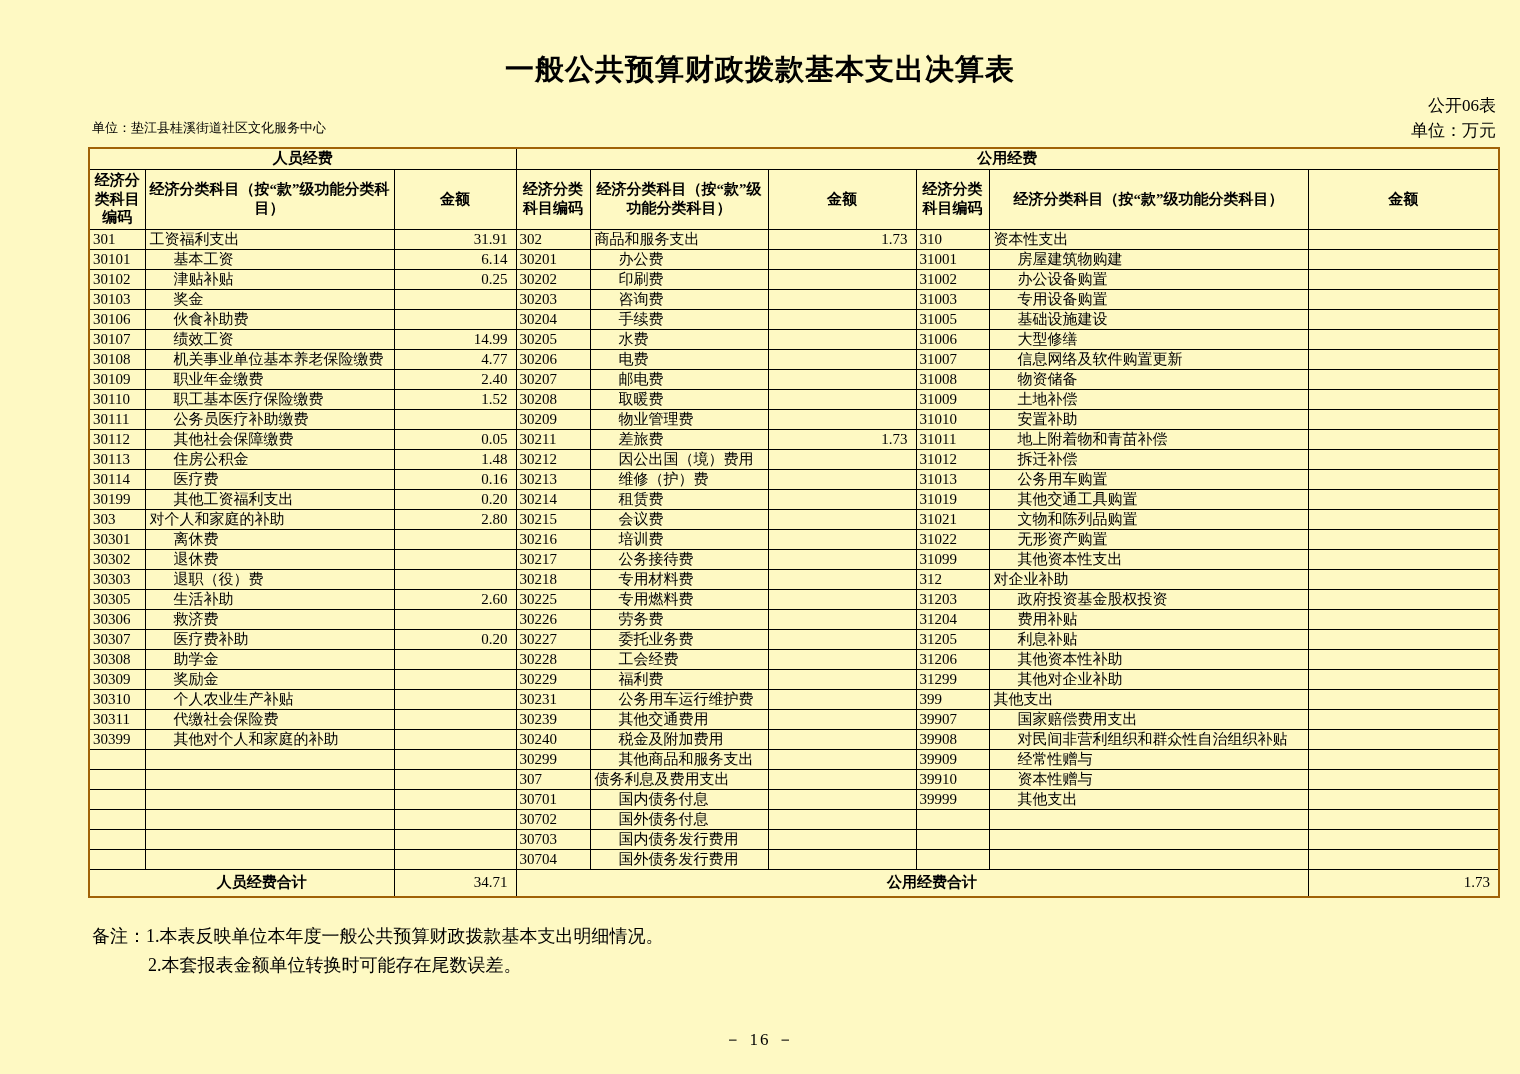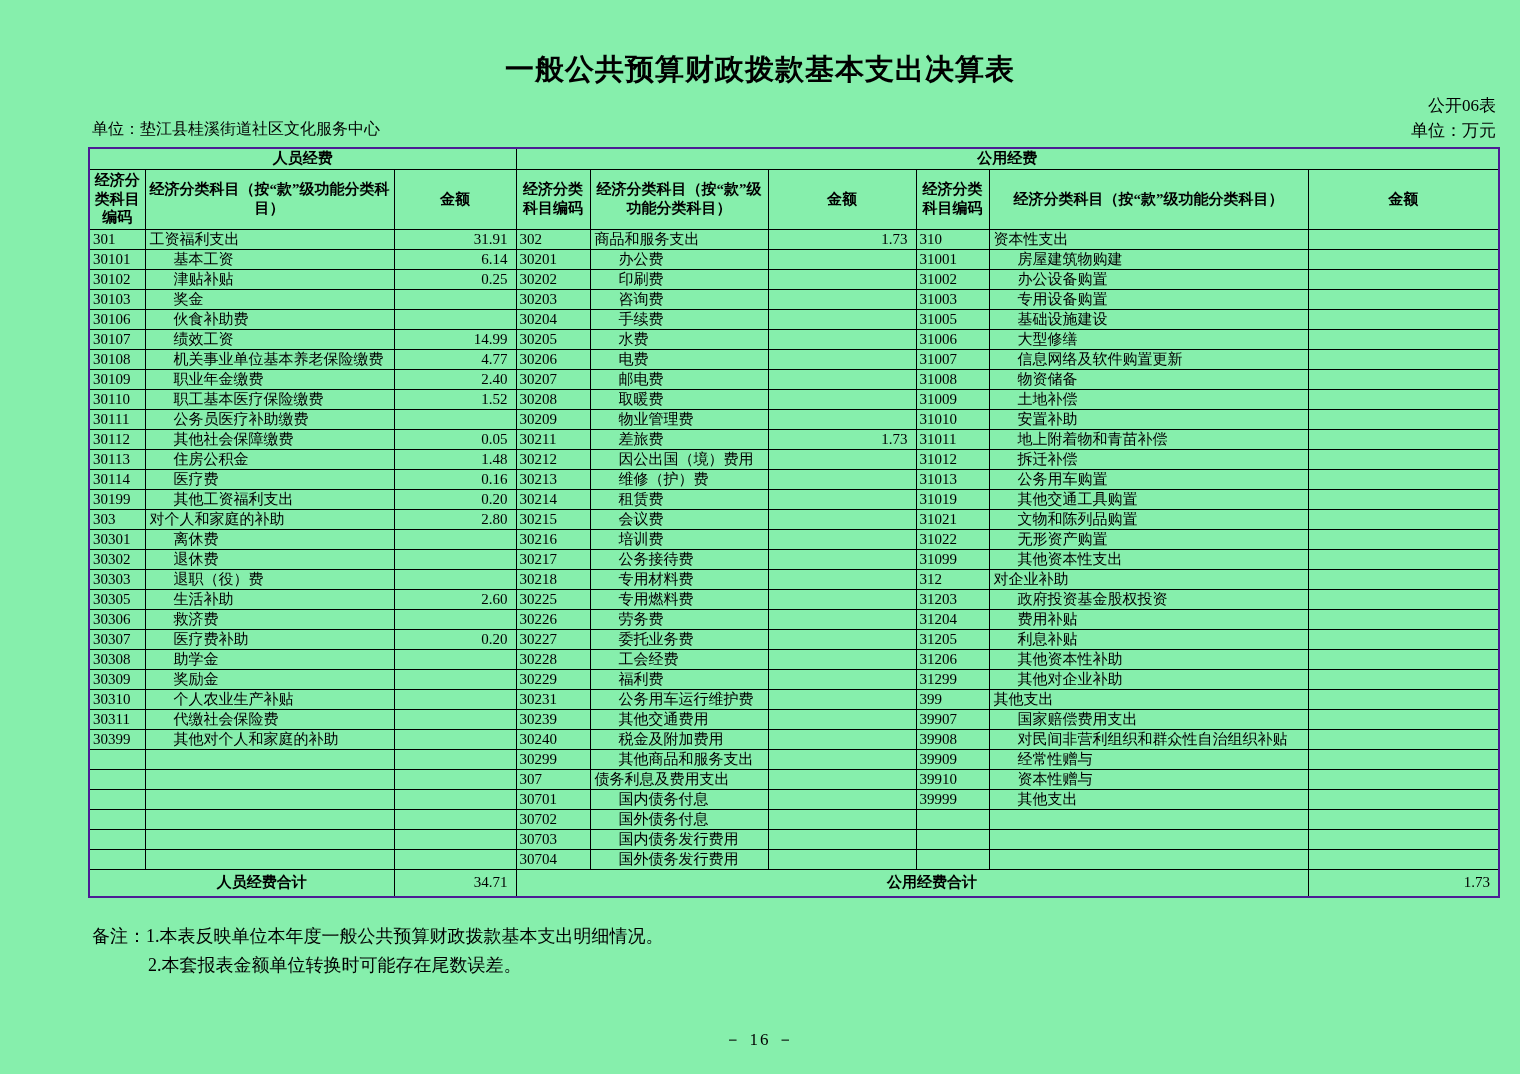--- a/index.html
+++ b/index.html
@@ -1,47 +1,47 @@
 <!DOCTYPE html>
 <html><head>
 <meta charset="utf-8">
 <style>
   * { margin:0; padding:0; box-sizing:border-box; }
   html,body { background:#e8e8e8; }
   .page {
     position:relative;
     width:1520px; height:1074px;
-    background:#86efac;
+    background:#fef9c3;
     font-family:"Liberation Serif","DejaVu Serif",serif;
     color:#000;
     overflow:hidden;
   }
   .title {
     position:absolute; top:50px; left:0; width:100%;
     text-align:center; font-size:29px; font-weight:bold;
     letter-spacing:1px;
   }
   .doc-label {
     position:absolute; top:94px; right:24px;
     font-size:17px;
   }
   .meta-left {
     position:absolute; top:119px; left:92px;
-    font-size:16px;
+    font-size:13px;
   }
   .meta-right {
     position:absolute; top:119px; right:24px;
     font-size:17px;
     text-align:center;
   }
   table.budget {
     position:absolute; top:147px; left:88px;
     width:1410px;
     border-collapse:collapse; table-layout:fixed;
-    border:2px solid #4c1d95;
+    border:2px solid #a16207;
     font-size:15px;
   }
   table.budget th, table.budget td {
     border:1px solid #000;
     overflow:hidden; white-space:nowrap;
   }
   tr.group-row th {
     height:21px; font-size:15px; font-weight:bold;
     text-align:center; vertical-align:middle;
   }

